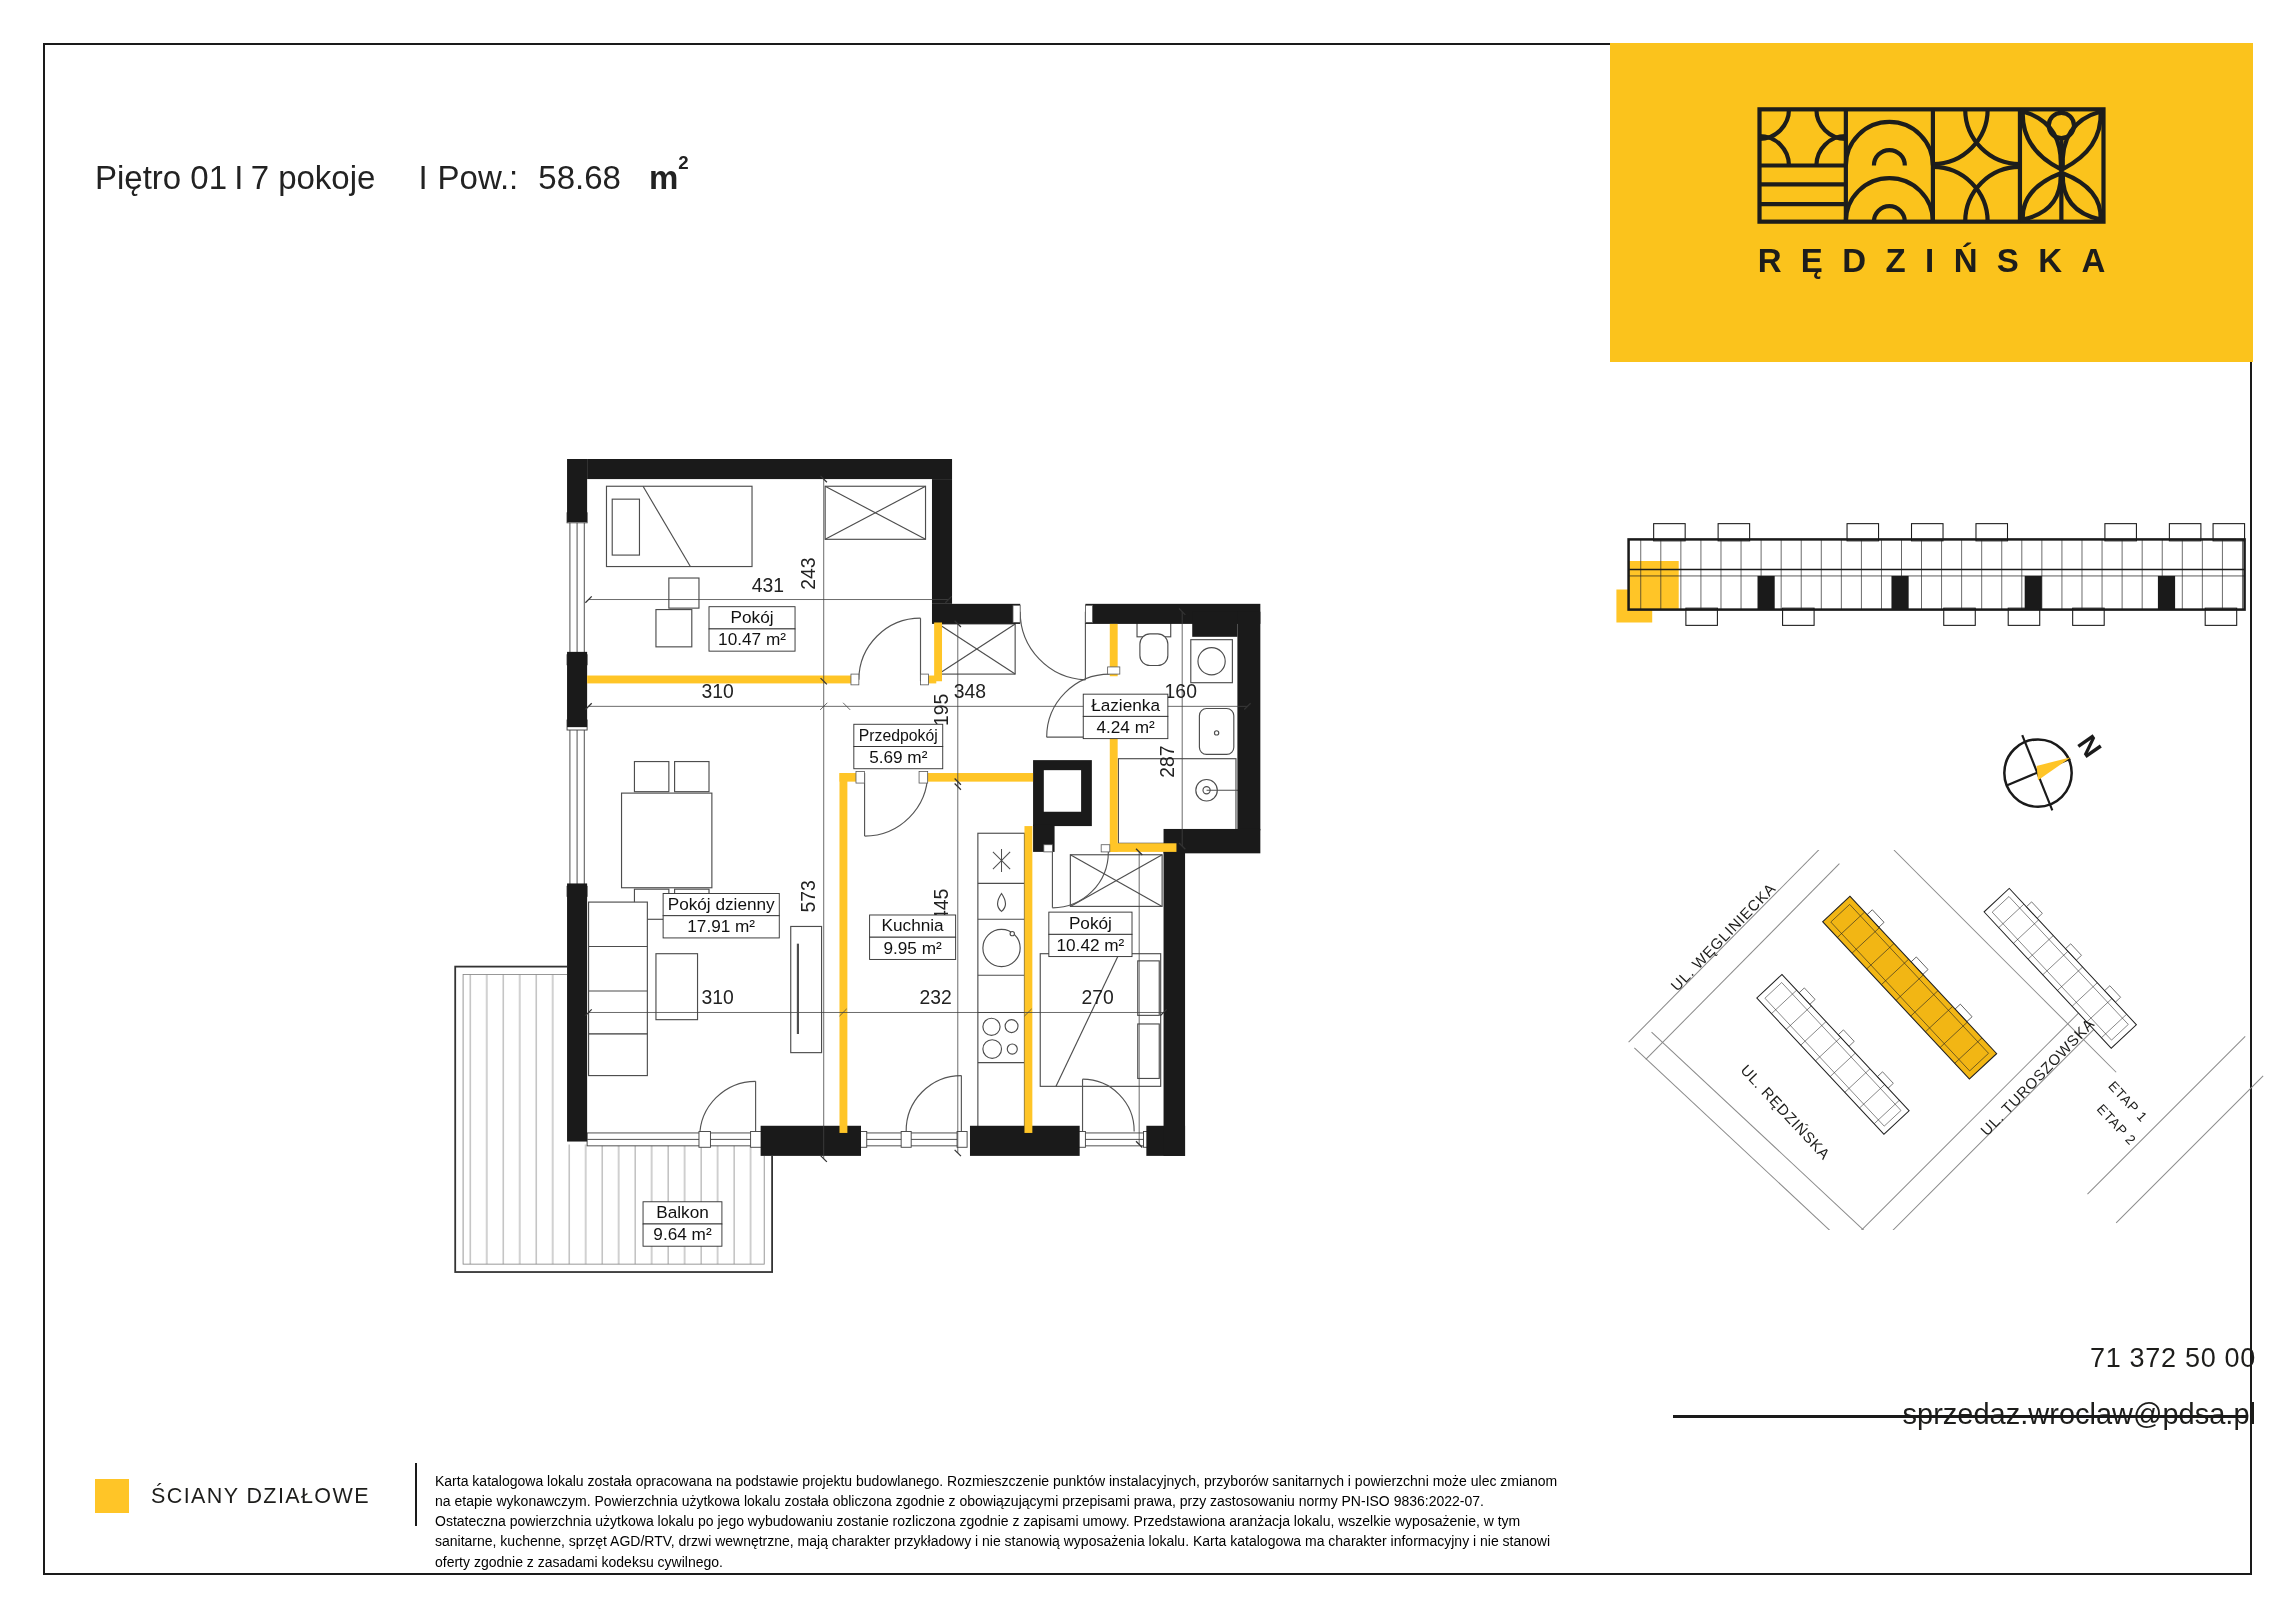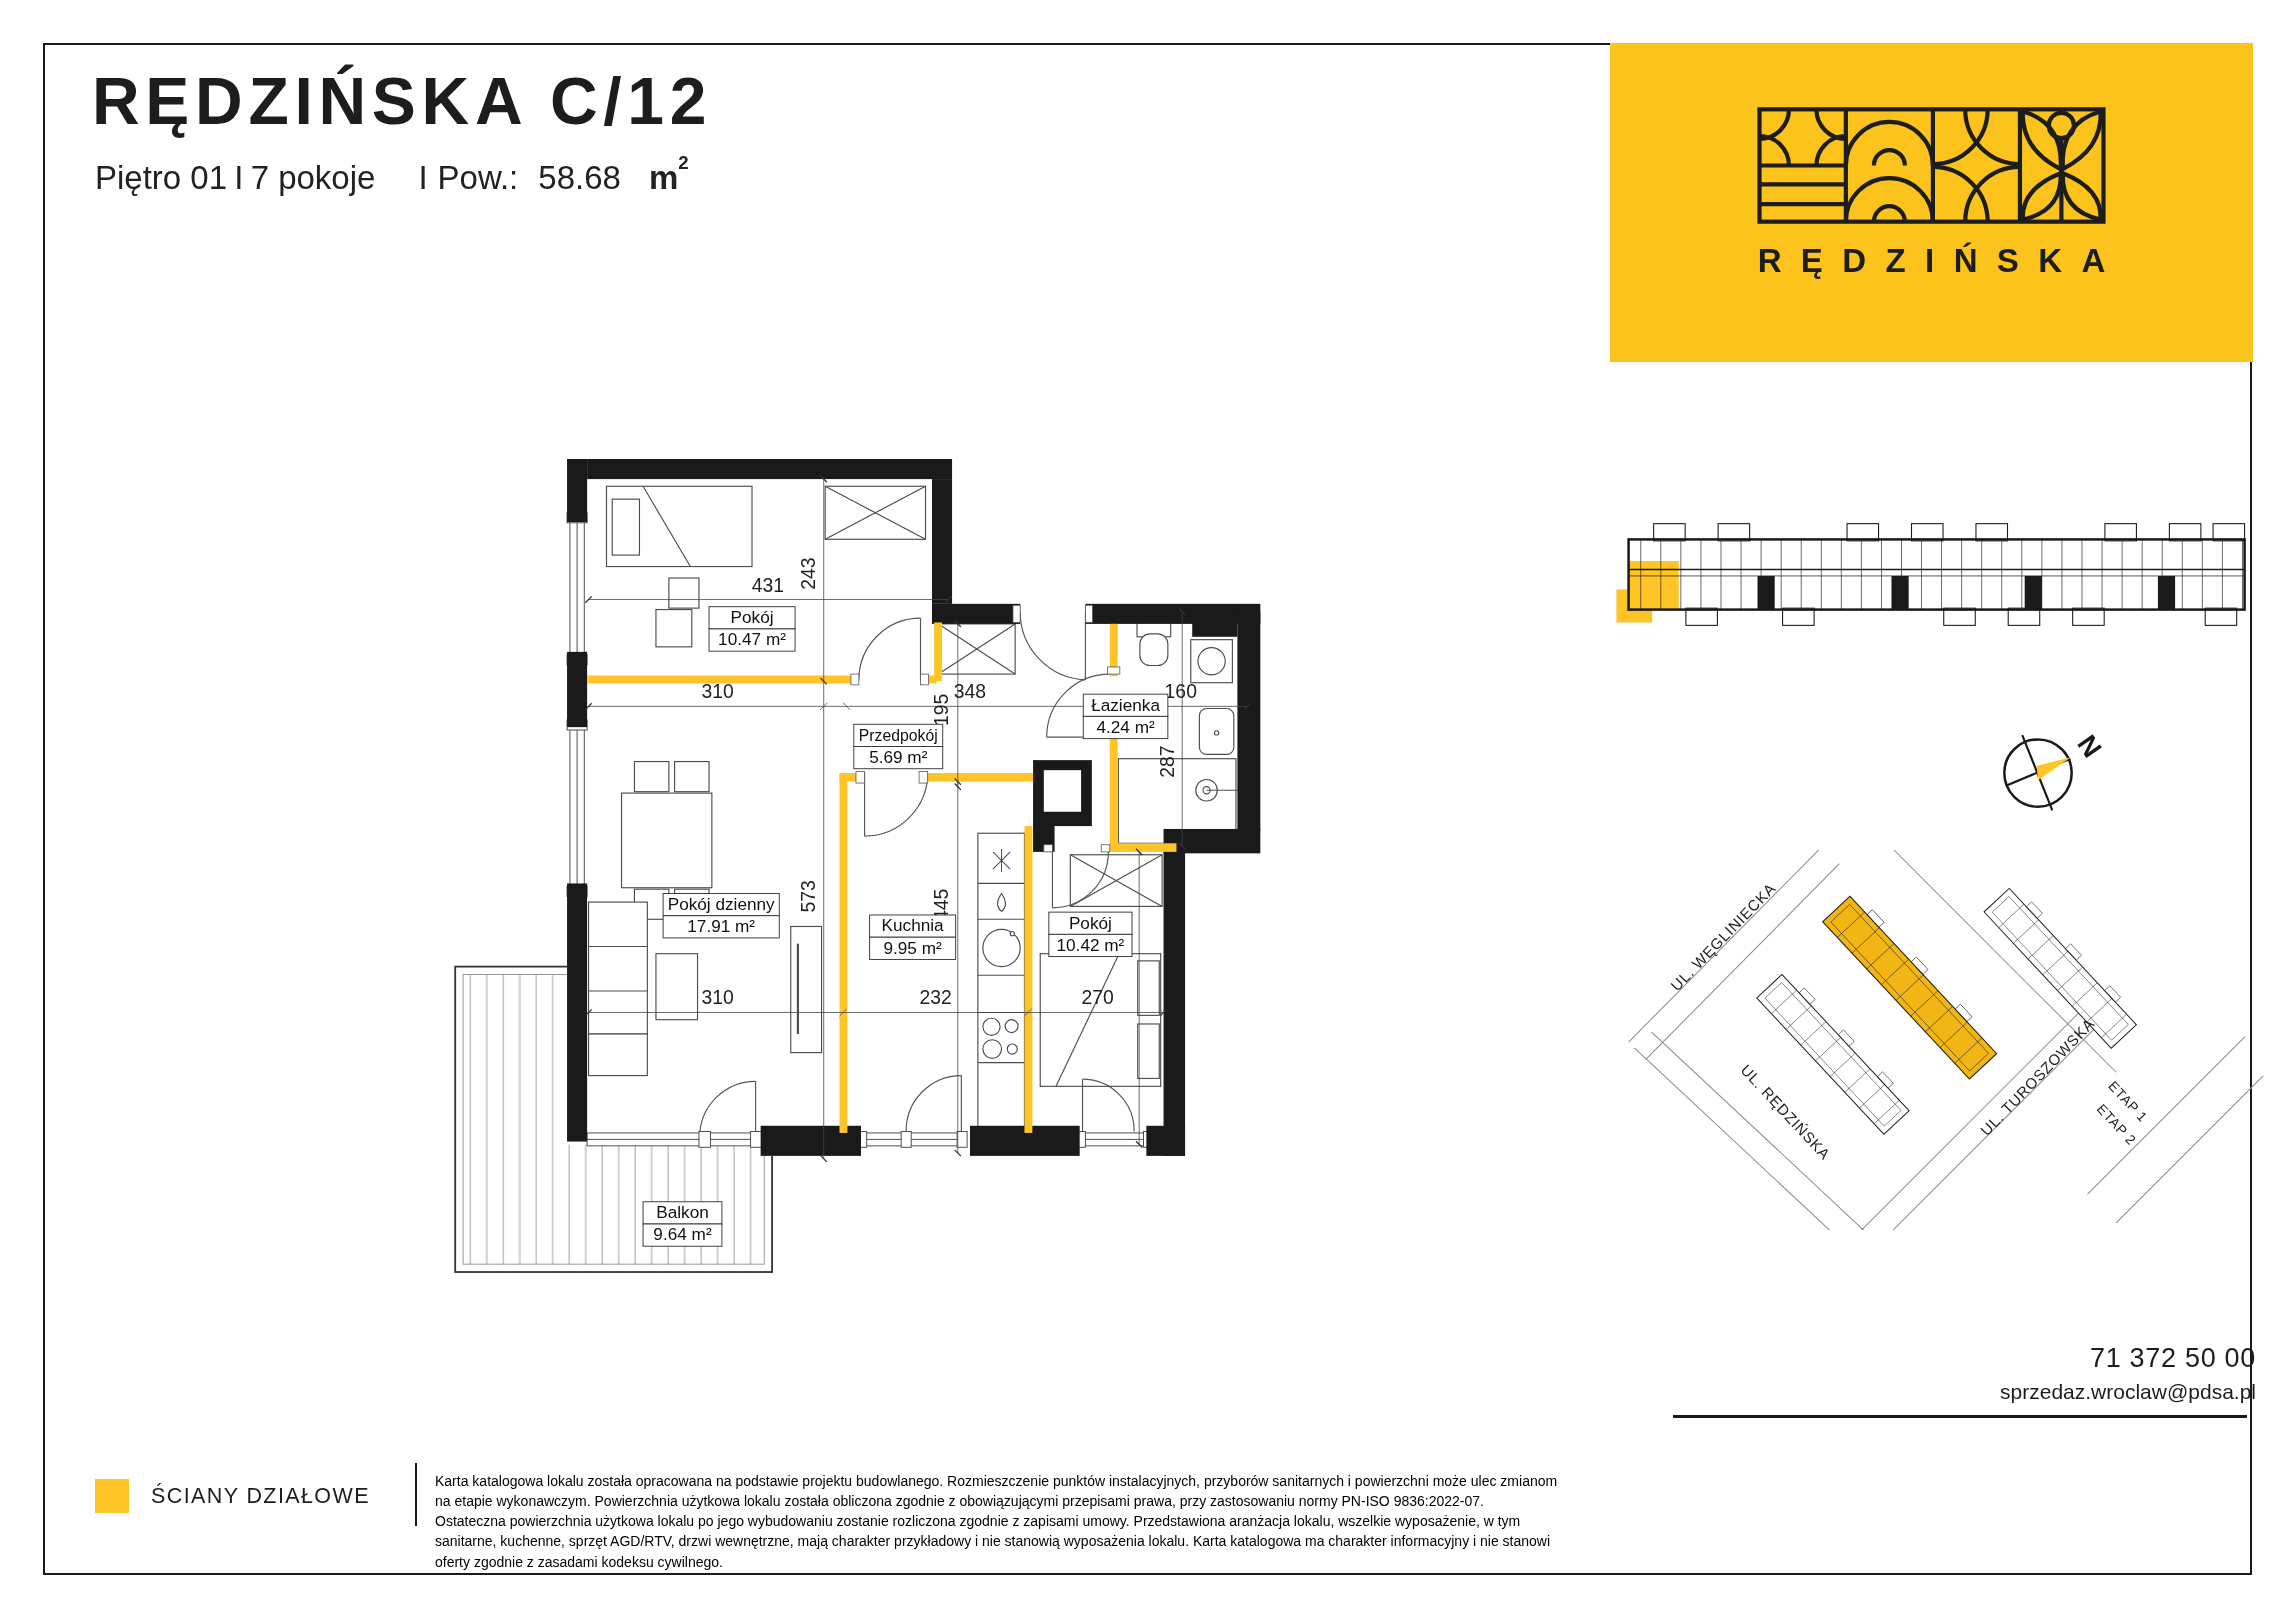--- a/index.html
+++ b/index.html
@@ -25,41 +25,40 @@
     background:#FBC31C; display:flex; flex-direction:column; align-items:center; }
   .banner .brand { margin-top:16px; font-size:33px; font-weight:700; letter-spacing:19.4px;
     text-indent:19.4px; color:#1d1d1b; }
 
   
   .abs { position:absolute; }
 
   
   .contact { position:absolute; left:1682px; top:1343px; width:574px; text-align:right; }
   .contact .phone { font-size:27px; letter-spacing:0.7px; }
-  .contact .email { font-size:21px; margin-top:6px; }
+  .contact .email { font-size:29px; margin-top:24px; }
   .hr-right { position:absolute; left:1673px; top:1415px; width:574px; height:2.9px; background:#1a1a1a; }
   .dev { position:absolute; left:1834px; top:1448px; }
   .dev .name { font-size:46px; font-weight:800; letter-spacing:1.4px; }
   .dev .sub { font-size:29px; font-weight:400; margin-top:2.9px; letter-spacing:0.7px; }
 
   
   .legend { position:absolute; left:95px; top:1479px; display:flex; align-items:center;gap:6px; }
   .legend .sq { width:34px; height:34px; background:#FFC527; margin-right:16px; }
   .legend .lab { font-size:21.5px; letter-spacing:1.4px; color:#1d1d1b; }
   .vdiv { position:absolute; left:415px; top:1463px; width:2.2px; height:63px; background:#1a1a1a; }
   .disclaimer { position:absolute; left:435px; top:1471px; width:1123px; font-size:14px;
     line-height:1.44; color:#000000; }
 </style>
 </head>
 <body>
 
 <div class="page">
   <div class="frame"></div>
 
-  <div class="title">RĘDZIŃSKA C/12</div>
   <div class="subtitle">
     <span>Piętro 01</span><span class="sep1">I</span><span>7 pokoje</span><span class="sep2">I</span><span>Pow.:</span><span class="val">58.68</span><span class="unit"><span>m</span><sup>2</sup></span>
   </div>
 
   <div class="banner">
     <svg class="logo" width="351" height="121" viewBox="0 0 500 170" style="margin-top:62px">
       <defs>
         <clipPath id="c1t">
             <rect x="5" y="5" width="123" height="80"></rect>
           </clipPath>

